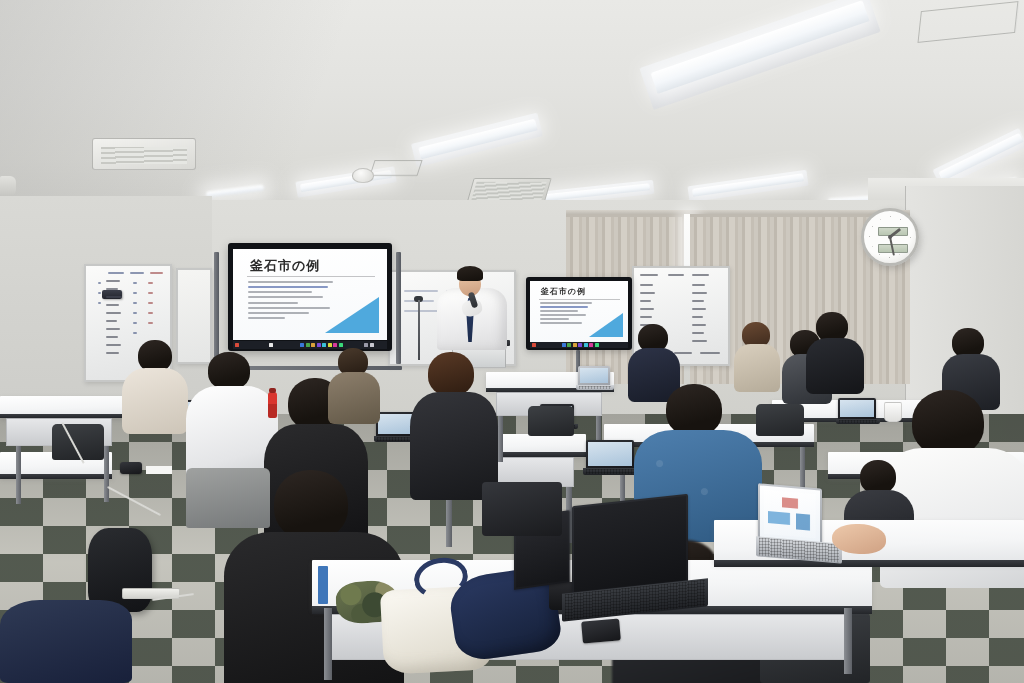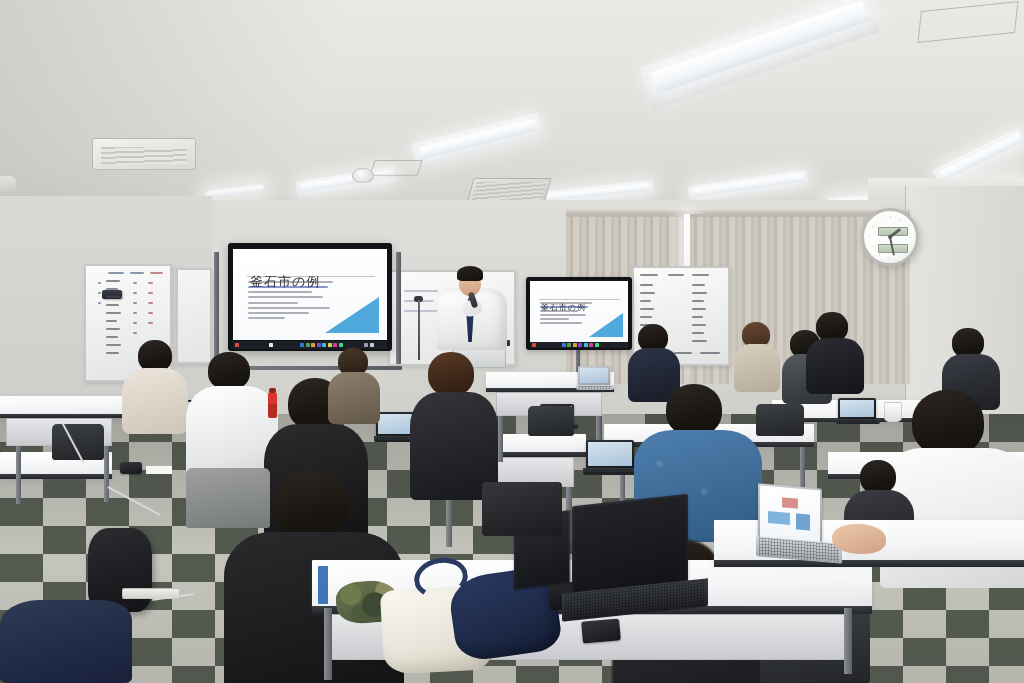--- a/index.html
+++ b/index.html
@@ -194,23 +194,22 @@
     box-shadow:0 2px 6px rgba(60,60,58,.3);
     padding:4px 4px 8px 4px;
   }
   .slide {
     position:relative; width:100%; height:100%;
     background:linear-gradient(175deg,#ffffff,#f7f9fb);
     overflow:hidden;
   }
   .slide-title {
     position:absolute; left:11%; top:9%;
-    color:#2b2b2b; font-weight:400; letter-spacing:1px;
+    color:#2b2b2b; font-weight:700; letter-spacing:1px;
     white-space:nowrap;
-    margin-top:16px;
   }
   .display-big .slide-title { font-size:13px; }
   .display-second .slide-title { font-size:8px; }
   .slide-rule {
     position:absolute; left:9%; right:8%; top:30%; height:1px;
     background:rgba(90,90,95,.35);
   }
   .slide-bullets { position:absolute; left:10%; right:34%; top:35%; }
   .bl { height:2px; background:rgba(70,74,86,.42); margin-bottom:3.2px; border-radius:1px; }
   .display-second .bl { height:1.4px; margin-bottom:2.6px; }

